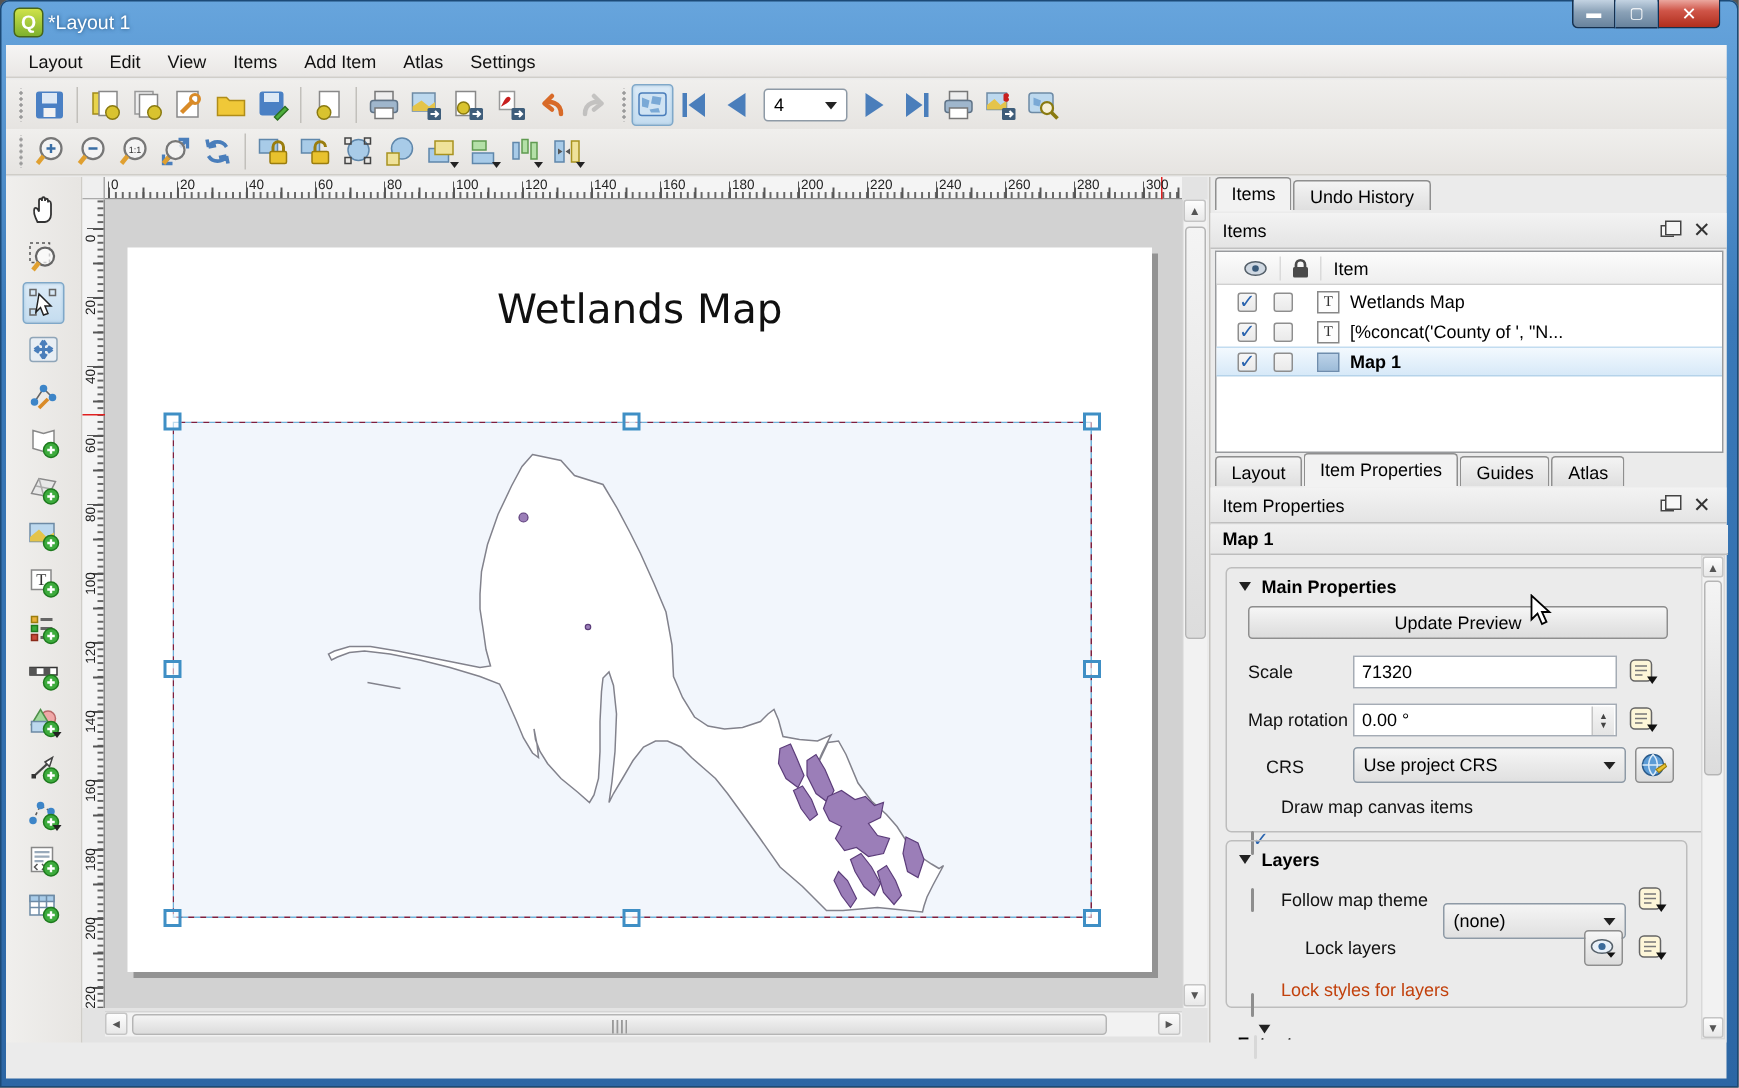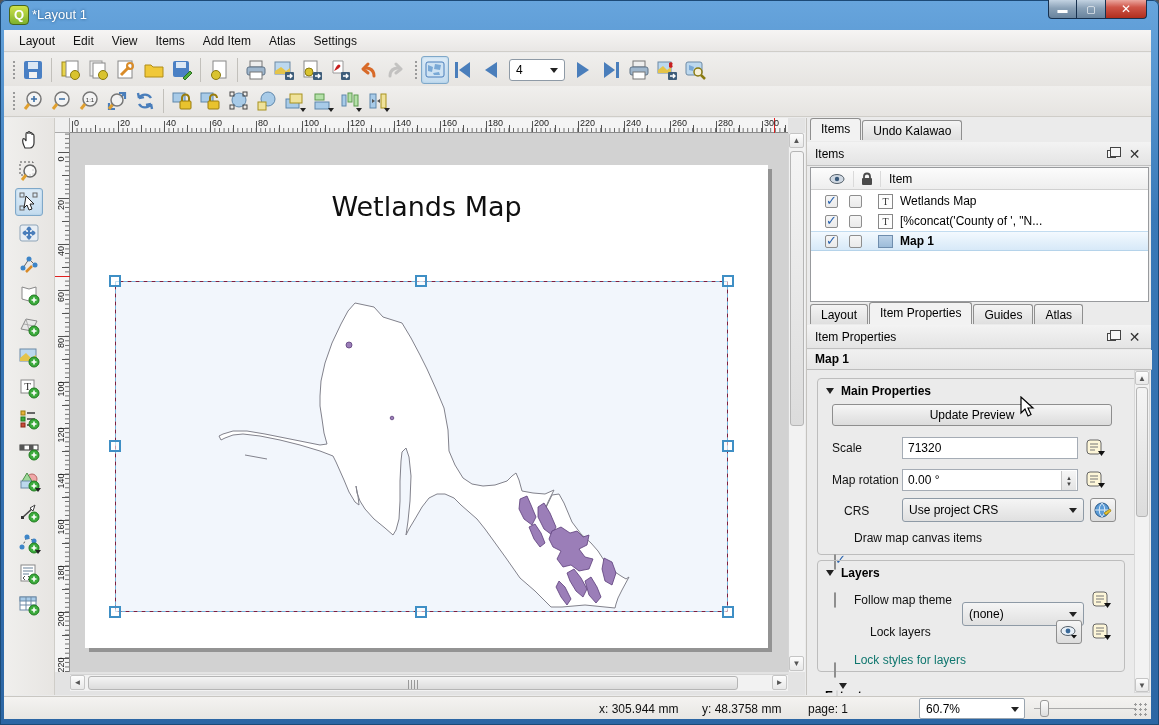--- a/index.html
+++ b/index.html
@@ -83,21 +83,21 @@
   .groupbox{position:absolute;border:1px solid #bdbdbd;border-radius:4px;background:transparent;}
   .ghead{position:absolute;left:8px;top:5px;display:flex;align-items:center;font-weight:bold;}
   .tri{width:0;height:0;border-left:4px solid transparent;border-right:4px solid transparent;border-top:6px solid #222;margin-right:7px;}
   .btn7{background:linear-gradient(#f6f6f6,#eaeaea 45%,#dcdcdc);border:1px solid #8e8e8e;border-radius:3px;display:flex;align-items:center;justify-content:center;font-size:12px;}
   .field{background:#fff;border:1px solid #a5acb5;display:flex;align-items:center;padding:0 5px;font-size:12px;}
   .spin{position:absolute;right:1px;top:1px;width:15px;height:19px;border-left:1px solid #c5c5c5;display:flex;flex-direction:column;align-items:center;justify-content:center;color:#444;font-size:6px;background:linear-gradient(#f6f6f6,#e4e4e4);}
   .combo{background:linear-gradient(#f5f5f5,#e0e0e0);border:1px solid #8e9aa6;border-radius:3px;display:flex;align-items:center;padding:0 6px;position:relative;}
   .combo .arr{position:absolute;right:6px;top:50%;margin-top:-2px;border-left:4px solid transparent;border-right:4px solid transparent;border-top:5px solid #222;}
   .ovr{width:24px;height:22px;display:flex;align-items:center;justify-content:center;}
   .lbl{position:absolute;font-size:12px;color:#111;}
-  .graytxt{color:#0f766e;}
+  .graytxt{color:#c2410c;}
   
   #pvscroll{position:absolute;left:327px;top:252px;width:16px;height:323px;background:#f2f2f2;border:1px solid #d9d9d9;}
   
   #statusbar{position:absolute;left:0;top:666px;width:100%;height:23px;background:linear-gradient(#f4f3f1,#e8e6e3);border-top:1px solid #c9c7c2;}
   #statusbar .stxt{position:absolute;top:5px;font-size:12px;color:#111;}
   #zoom-combo{position:absolute;left:915px;top:1px;width:106px;height:21px;background:#fff;border:1px solid #9aa5b0;border-radius:2px;display:flex;align-items:center;padding:0 6px;}
   #zoom-combo .arr{position:absolute;right:5px;top:8px;border-left:4px solid transparent;border-right:4px solid transparent;border-top:5px solid #222;}
   #zoom-slider{position:absolute;left:1030px;top:11px;width:102px;height:1px;background:#aaa;}
   #zoom-thumb{position:absolute;left:1036px;top:3px;width:9px;height:17px;background:linear-gradient(#fdfdfd,#dedede);border:1px solid #999;border-radius:3px;}
   #resize-grip{position:absolute;right:4px;bottom:3px;width:14px;height:14px;background-image:radial-gradient(circle,#9a9a9a 1.2px,transparent 1.4px);background-size:5px 5px;}
@@ -590,21 +590,21 @@
         <div class="sbthumb" style="left:18px;top:1px;width:650px;height:14px;">
             <div class="hgrip"></div>
           </div>
         <div class="sbarrow" style="left:702px;top:0;">►</div>
       </div>
     </div>
 
     <div id="rightpanel">
       <div class="tabrow" style="top:0;">
         <div class="tab active">Items</div>
-        <div class="tab">Undo Kalawao</div>
+        <div class="tab">Undo History</div>
       </div>
       <div class="ptitle" style="top:24px;">
         <span class="t">Items</span>
         <span class="pbtn">
             <span class="float-ic"></span>
           </span>
         <span class="pbtn" style="font-size:14px;">✕</span>
       </div>
       <div id="itemlist">
         <div id="ilhead">
@@ -748,31 +748,19 @@
           </div>
       </div>
 
       <div id="pvscroll">
         <div class="sbarrow" style="left:0;top:0;width:14px;height:14px;">▲</div>
         <div class="sbthumb" style="left:1px;top:16px;width:12px;height:130px;"></div>
         <div class="sbarrow" style="left:0;top:307px;width:14px;height:14px;">▼</div>
       </div>
     </div>
 
-    <div id="statusbar">
-      <span class="stxt" style="left:595px;">x: 305.944 mm</span>
-      <span class="stxt" style="left:698px;">y: 48.3758 mm</span>
-      <span class="stxt" style="left:804px;">page: 1</span>
-      <div id="zoom-combo">
-        <span>60.7%</span>
-          <span class="arr"></span>
-      </div>
-      <div id="zoom-slider"></div>
-      <div id="zoom-thumb"></div>
-      <div id="resize-grip"></div>
-    </div>
 
   </div>
 
   <svg id="cursor" width="16" height="22">
     <path d="M1 1 L1 17 L5 13 L8 20 L11 18.5 L8 12 L13 12 Z" fill="#fff" stroke="#000" stroke-width="1.2"></path>
   </svg>
 </div>
 
 </body></html>

